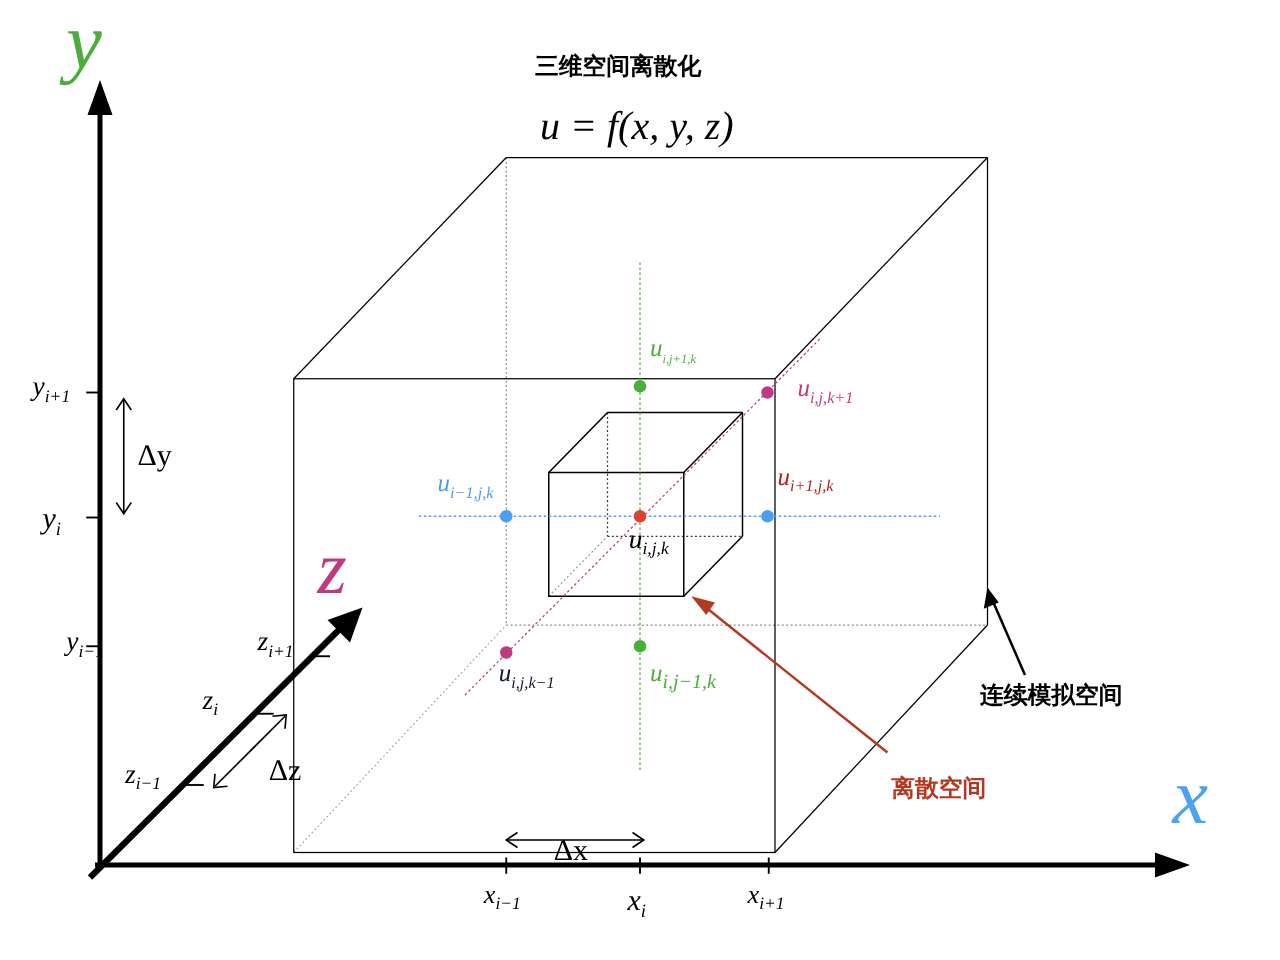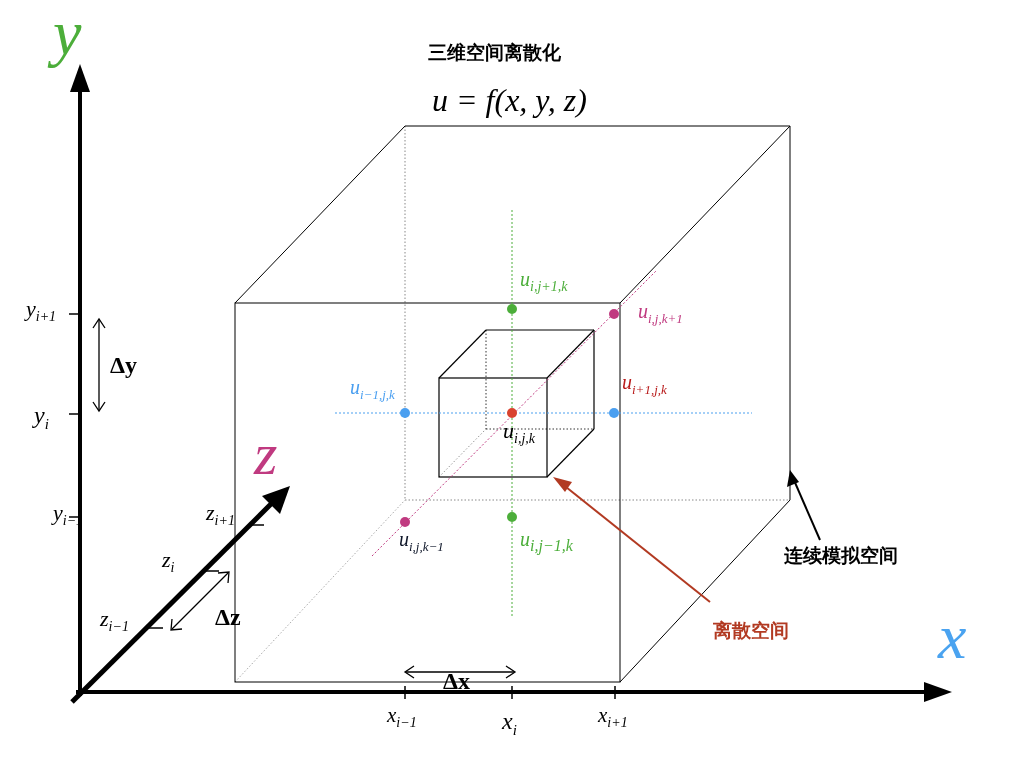--- a/index.html
+++ b/index.html
@@ -1,19 +1,19 @@
 <!DOCTYPE html>
 <html><head>
 <meta charset="utf-8">
 <style>
   html, body { margin:0; padding:0; background:#ffffff; }
   body { width:1024px; height:768px; position:relative; overflow:hidden; font-family:"Liberation Serif", serif; }
   svg { position:absolute; left:0; top:0; }
   .it { font-family:"Liberation Serif", "DejaVu Serif", serif; font-style:italic; }
-  .rm { font-family:"Liberation Serif", "DejaVu Serif", serif;font-weight:bold; }
+  .rm { font-family:"Liberation Serif", "DejaVu Serif", serif; }
   .cjk { font-family:"DejaVu Sans", "Liberation Sans", sans-serif; font-weight:bold; }
 </style>
 </head>
 <body>
 
 <svg width="1024" height="768" viewBox="0 0 1024 768">
   <defs>
     <marker id="bigArrow" markerWidth="8" markerHeight="8" refX="4" refY="4" orient="auto" markerUnits="userSpaceOnUse" viewBox="0 0 8 8">
     </marker>
   </defs>
@@ -116,21 +116,21 @@
 <div class="it" style="position:absolute;left:502px;top:708px;font-size:24px;"><span>x</span><sub style="font-size:15px">i</sub></div>
 <div class="it" style="position:absolute;left:598px;top:703px;font-size:21px;"><span>x</span><sub style="font-size:14px">i+1</sub></div>
 <div class="rm" style="position:absolute;left:443px;top:668px;font-size:24px;">Δx</div>
 
 <div class="it" style="position:absolute;left:206px;top:500px;font-size:22px;"><span>z</span><sub style="font-size:14px">i+1</sub></div>
 <div class="it" style="position:absolute;left:162px;top:547px;font-size:22px;"><span>z</span><sub style="font-size:14px">i</sub></div>
 <div class="it" style="position:absolute;left:100px;top:606px;font-size:22px;"><span>z</span><sub style="font-size:14px">i−1</sub></div>
 <div class="rm" style="position:absolute;left:215px;top:604px;font-size:24px;">Δz</div>
 
 <div class="it" style="position:absolute;left:503px;top:418px;font-size:22px;color:#000;"><span>u</span><sub style="font-size:14px">i,j,k</sub></div>
-<div class="it" style="position:absolute;left:520px;top:268px;font-size:20px;color:#4cae3a;"><span>u</span><sub style="font-size:14px">i,j+1,k</sub></div>
+<div class="it" style="position:absolute;left:520px;top:268px;font-size:20px;color:#4cae3a;"><span>u</span><sub style="font-size:10px">i,j+1,k</sub></div>
 <div class="it" style="position:absolute;left:520px;top:528px;font-size:20px;color:#4cae3a;"><span>u</span><sub style="font-size:16px">i,j−1,k</sub></div>
 <div class="it" style="position:absolute;left:350px;top:376px;font-size:20px;color:#4a9ff0;"><span>u</span><sub style="font-size:13px">i−1,j,k</sub></div>
 <div class="it" style="position:absolute;left:622px;top:371px;font-size:20px;color:#b91c1c;"><span>u</span><sub style="font-size:13px">i+1,j,k</sub></div>
 <div class="it" style="position:absolute;left:638px;top:300px;font-size:20px;color:#c03a80;"><span>u</span><sub style="font-size:13px">i,j,k+1</sub></div>
 <div class="it" style="position:absolute;left:399px;top:528px;font-size:20px;color:#0f172a;"><span>u</span><sub style="font-size:13px">i,j,k−1</sub></div>
 
 <div class="cjk" style="position:absolute;left:784px;top:543px;font-size:19px;color:#000;">连续模拟空间</div>
 <div class="cjk" style="position:absolute;left:713px;top:618px;font-size:19px;color:#b23a22;">离散空间</div>
 
 </body></html>

